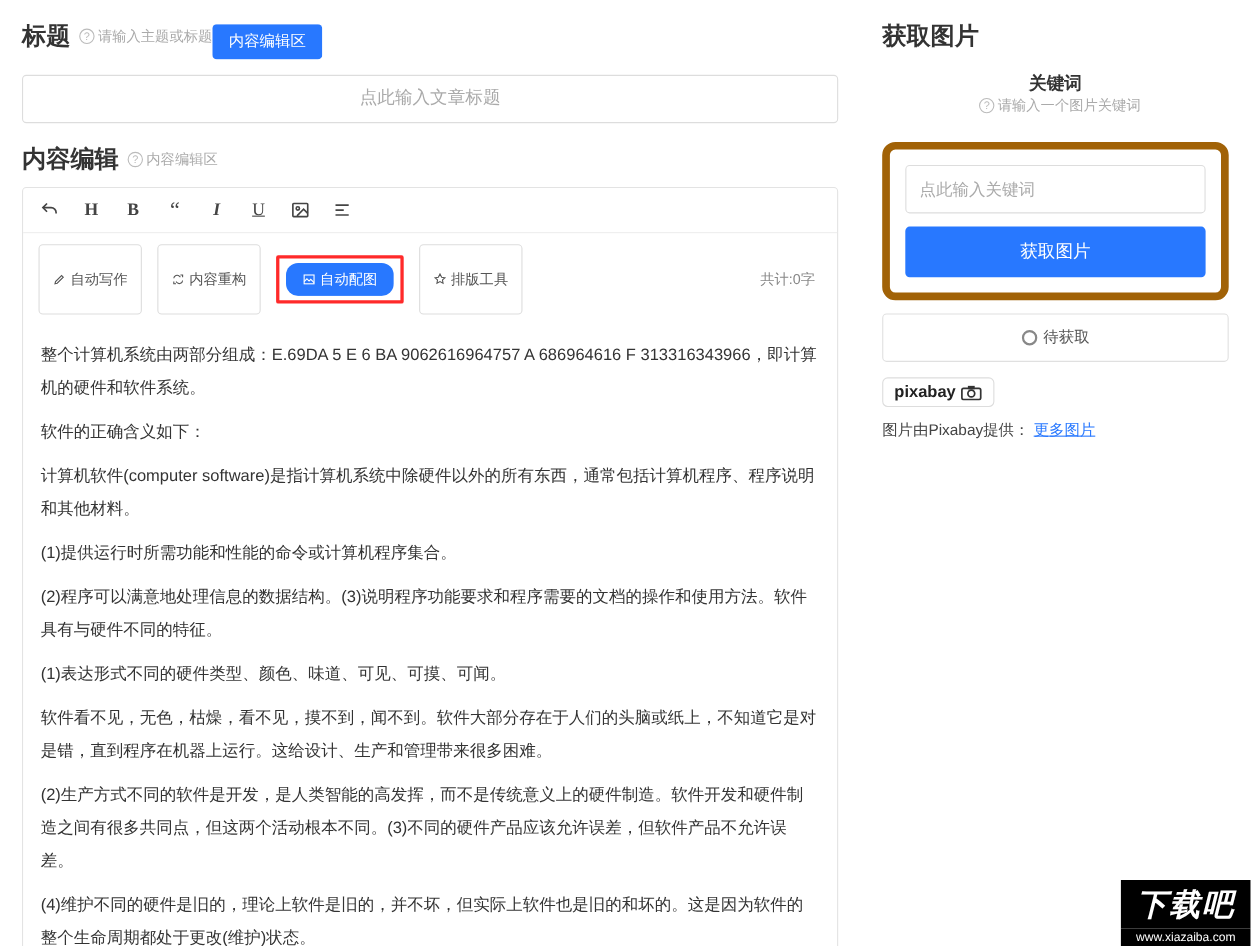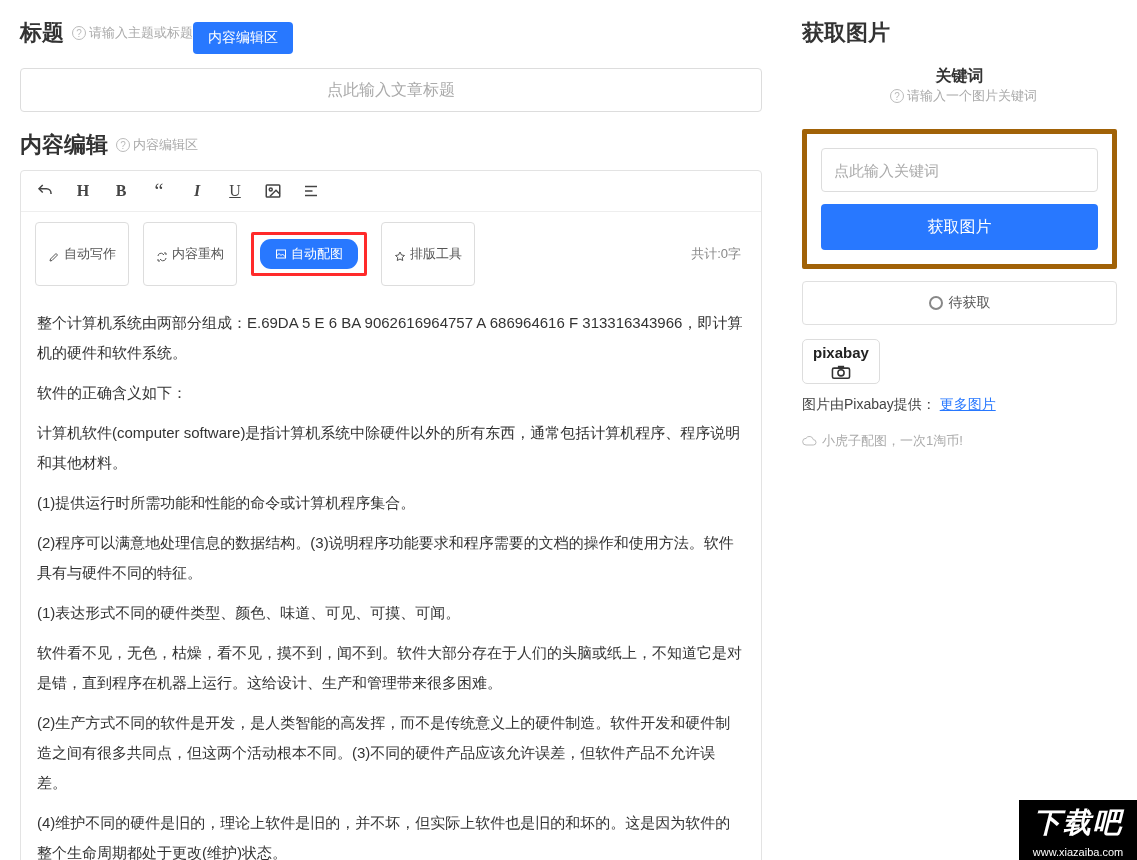--- a/index.html
+++ b/index.html
@@ -9,48 +9,48 @@
 .sidebar { width: 355px; padding: 18px 20px; position: relative; }
 
 .section-header { display: flex; align-items: center; margin-bottom: 10px; }
 .section-title { font-size: 22px; font-weight: 700; color: #333; margin-right: 8px; }
 .section-hint { font-size: 13px; color: #aaa; display: flex; align-items: center; gap: 3px; }
 .qicon { display: inline-flex; width: 14px; height: 14px; border: 1px solid #bbb; border-radius: 50%; font-size: 10px; color: #bbb; align-items: center; justify-content: center; }
 
 .header-row { display: flex; align-items: center; justify-content: flex-start; }
 .btn { display: inline-flex; align-items: center; gap: 4px; border-radius: 4px; cursor: pointer; border: 1px solid transparent; padding: 6px 14px; font-size: 14px; }
 .btn-primary { background: #2878ff; color: #fff; }
-.btn-outline { background: #fff; border: 1px solid #ddd; color: #555; padding: 22px 12px; font-size: 13px; align-items: flex-end; }
+.btn-outline { background: #fff; border: 1px solid #ddd; color: #555; padding: 22px 12px; font-size: 13px; }
 
 .title-input { width: 100%; height: 44px; border: 1px solid #ddd; border-radius: 4px; padding: 0 12px; font-size: 16px; color: #333; margin-top: 10px; margin-bottom: 18px; text-align: center; }
 .title-input::placeholder { color: #aaa; }
 
 .editor-box { border: 1px solid #e3e3e3; border-radius: 4px; }
 .toolbar { display: flex; align-items: center; gap: 18px; padding: 10px 14px; border-bottom: 1px solid #eee; }
 .tb-icon { width: 20px; height: 20px; color: #444; display: inline-flex; align-items: center; justify-content: center; cursor: pointer; font-size: 16px; }
 .tb-icon svg { width: 18px; height: 18px; }
 
 .action-row { display: flex; align-items: center; padding: 10px 14px; gap: 14px; }
 .action-row .spacer { flex: 1; }
 .count { font-size: 13px; color: #888; margin-right: 6px; }
 
 .highlight-red { border: 3px solid #ff2a2a; padding: 4px 6px; border-radius: 2px; display: inline-flex; }
 
 .content-area { padding: 12px 16px 24px; line-height: 2.0; font-size: 15px; color: #333; }
 .content-area p { margin-bottom: 10px; }
 
-.keyword-box { border: 5px solid #a16207; padding: 14px; border-radius: 2px; margin-top: 24px; }
+.keyword-box { border: 7px solid #a16207; padding: 14px; border-radius: 12px; margin-top: 24px; }
 .keyword-input { width: 100%; height: 44px; border: 1px solid #ddd; border-radius: 4px; padding: 0 12px; font-size: 15px; }
 .keyword-input::placeholder { color: #aaa; }
 .get-btn { width: 100%; height: 46px; background: #2878ff; color: #fff; border: none; border-radius: 4px; font-size: 16px; margin-top: 12px; cursor: pointer; }
 
 .pending-box { margin-top: 12px; border: 1px solid #e0e0e0; border-radius: 4px; height: 44px; display: flex; align-items: center; justify-content: center; gap: 6px; color: #555; font-size: 14px; }
 .ring { width: 14px; height: 14px; border: 2px solid #888; border-radius: 50%; display: inline-block; }
 
-.pixabay-badge { display: inline-flex; align-items: center; gap: 4px; border: 1px solid #ddd; border-radius: 5px; padding: 4px 10px; margin-top: 14px; font-size: 15px; font-weight: 600; color: #222; flex-direction: column; }
+.pixabay-badge { display: inline-flex; align-items: center; gap: 4px; border: 1px solid #ddd; border-radius: 5px; padding: 4px 10px; margin-top: 14px; font-size: 15px; font-weight: 600; color: #222; }
 .cam { width: 20px; height: 14px; }
 
 .credit-row { margin-top: 12px; font-size: 14px; color: #444; }
 .credit-row a { color: #2878ff; text-decoration: underline; }
 
 .footer-note { margin-top: 18px; font-size: 13px; color: #aaa; display: flex; align-items: center; gap: 4px; }
 .cloud { width: 16px; height: 12px; }
 
 .watermark { position: absolute; right: 0; bottom: 0; }
 .wm-box { background: #000; color: #fff; font-size: 28px; font-weight: 900; font-style: italic; padding: 4px 14px 2px; letter-spacing: 2px; }
@@ -188,25 +188,19 @@
           <circle cx="12" cy="10" r="4" fill="none" stroke="#333" stroke-width="2"></circle>
           <rect x="8" y="1" width="8" height="4" fill="#333"></rect>
         </svg>
     </div>
 
     <div class="credit-row">
       <span>图片由Pixabay提供：</span>
       <a href="#">更多图片</a>
     </div>
 
-    <div class="footer-note">
-      <svg class="cloud" viewBox="0 0 24 16">
-          <path d="M6 14a5 5 0 010-10 6 6 0 0111 2 4 4 0 010 8H6z" fill="none" stroke="#bbb" stroke-width="1.5"></path>
-        </svg>
-      <span>小虎子配图，一次1淘币!</span>
-    </div>
 
     <div class="watermark">
       <div class="wm-box">下载吧</div>
       <div class="wm-url">www.xiazaiba.com</div>
     </div>
   </div>
 </div>
 
 </body></html>

